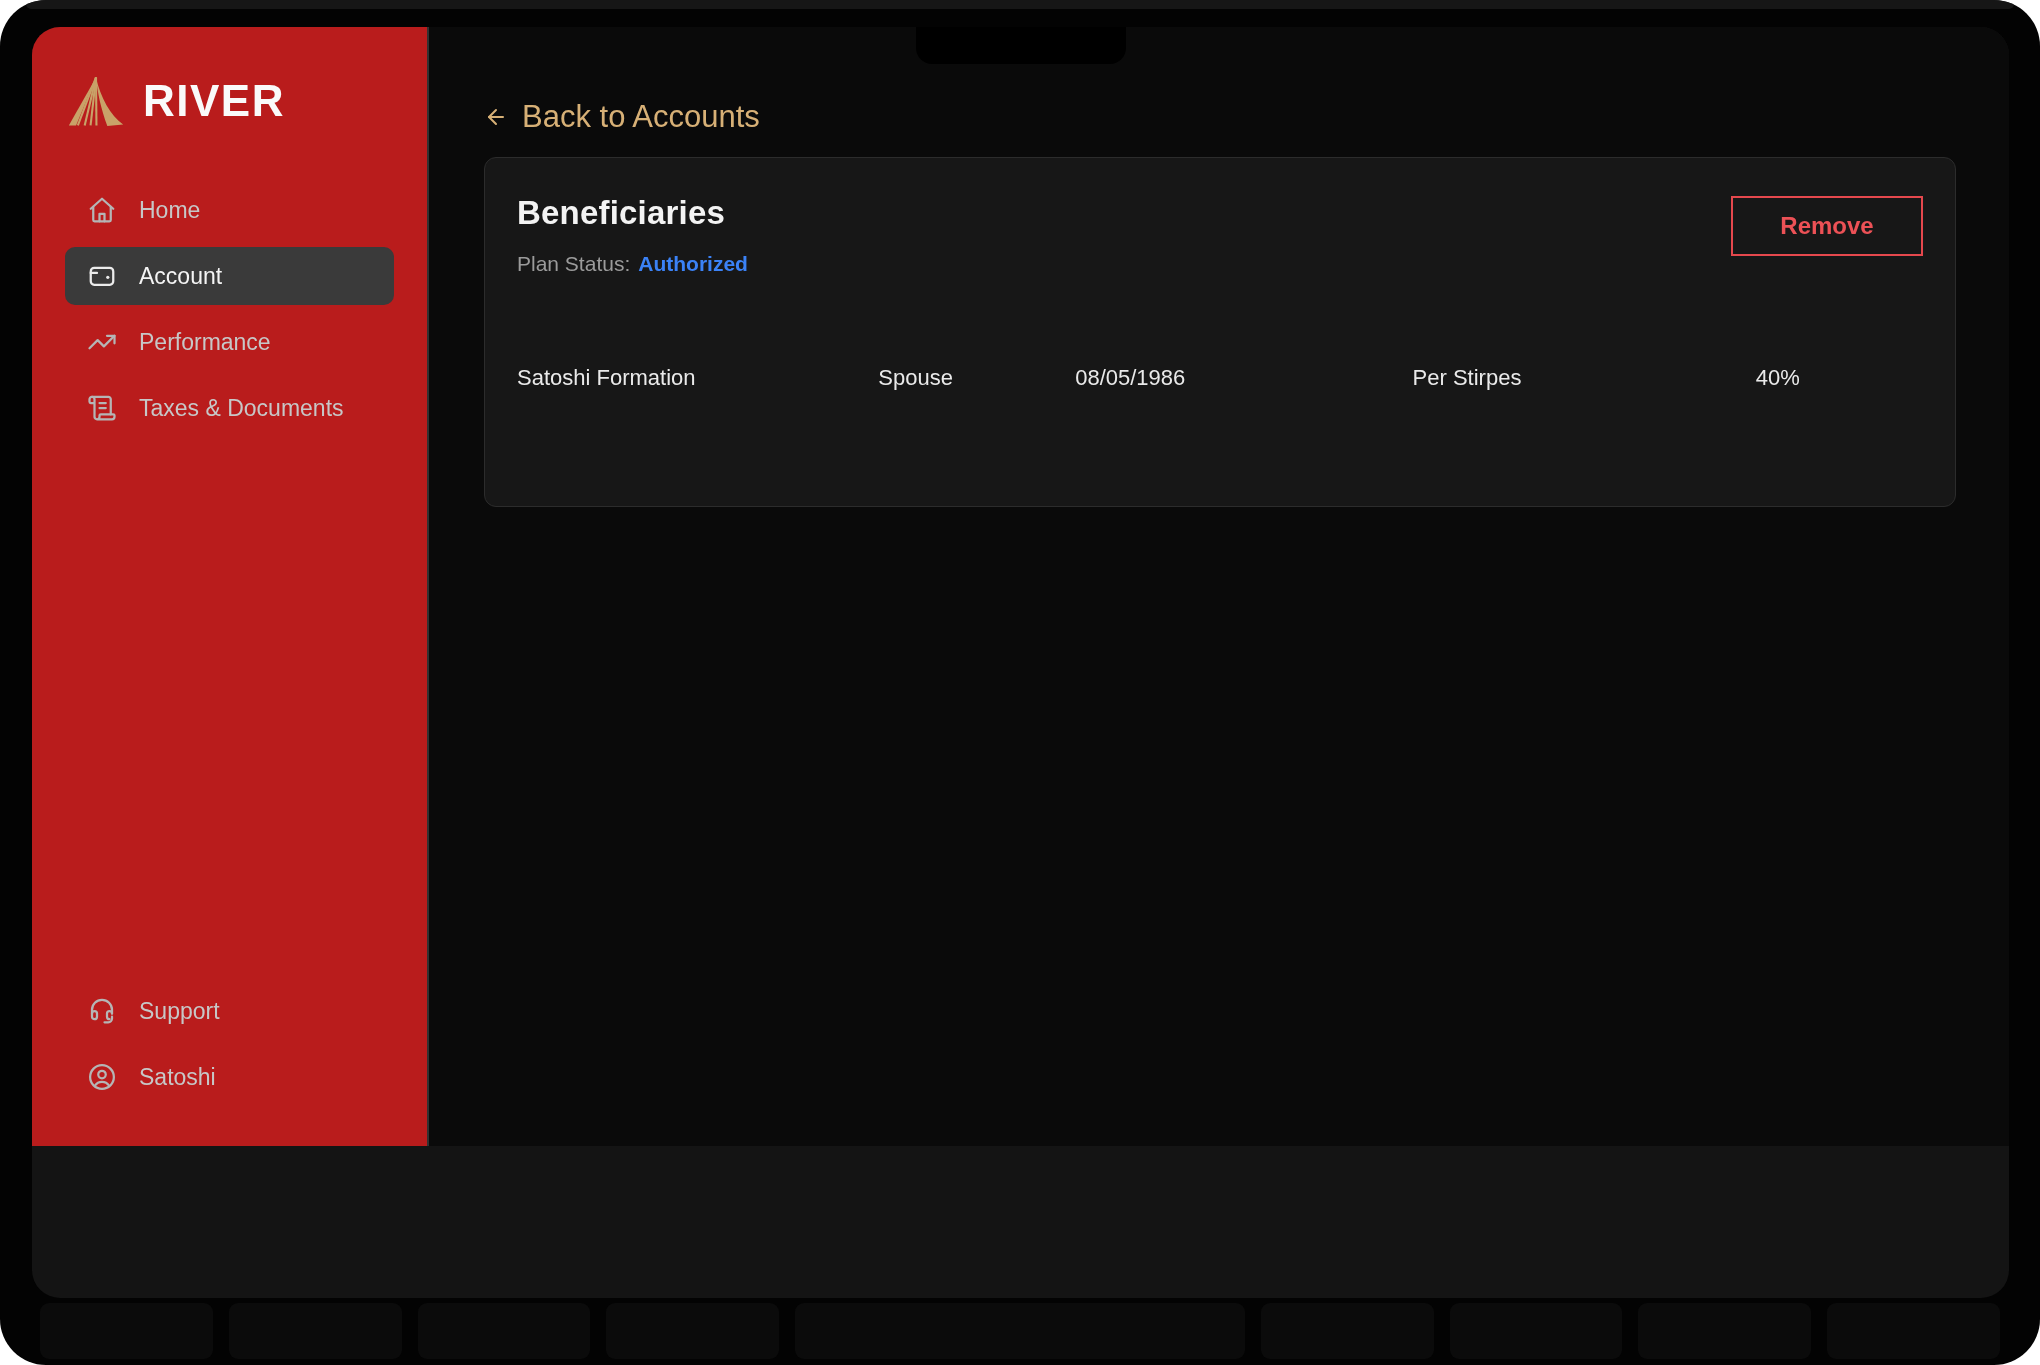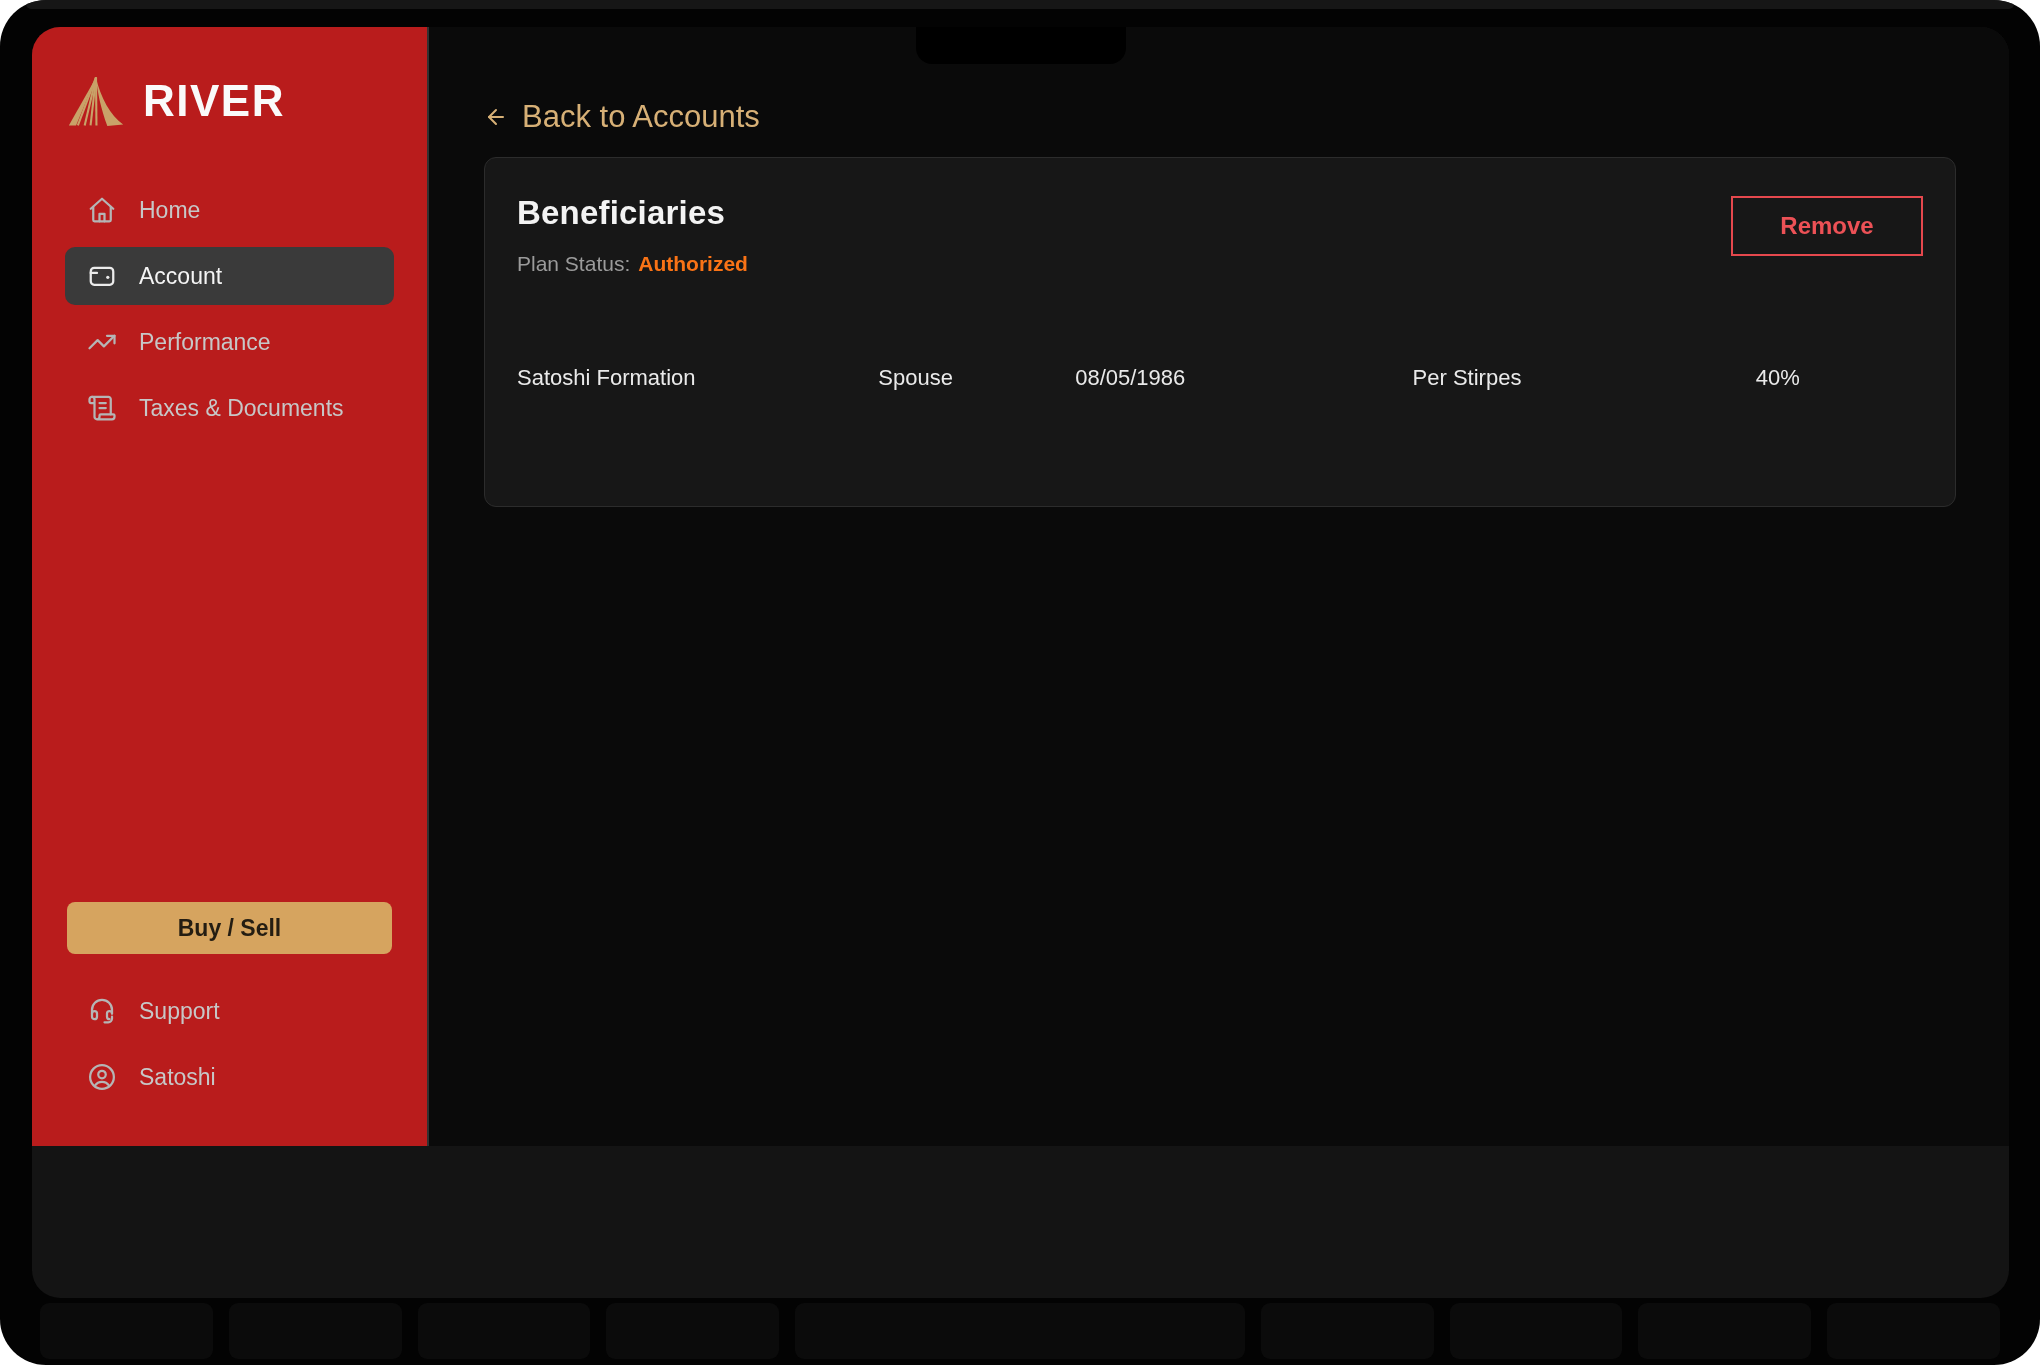--- a/index.html
+++ b/index.html
@@ -33,21 +33,21 @@
 
   
   .main{flex:1;background:#0a0a0a;box-sizing:border-box;padding:0 53px 0 55px;}
   .back-link{margin-top:72px;display:inline-flex;align-items:center;gap:14px;color:#d7b076;
     font-size:31px;cursor:pointer;}
   .card{margin-top:22px;background:#171717;border:1px solid #2c2c2c;border-radius:12px;
     height:350px;box-sizing:border-box;padding:0 32px;}
   .card-head{display:flex;justify-content:space-between;align-items:flex-start;padding-top:36px;}
   .card-title{margin:0;color:#f3f3f3;font-size:33px;font-weight:700;letter-spacing:.2px;}
   .plan-status{margin-top:20px;font-size:21px;color:#9b9b9b;}
-  .plan-status .status-value{color:#f97316;font-weight:700;margin-left:8px;}
+  .plan-status .status-value{color:#3b82f6;font-weight:700;margin-left:8px;}
   .remove-btn{width:192px;height:60px;background:transparent;border:2px solid #e5484d;
     border-radius:0;color:#ec5156;font-family:inherit;font-weight:700;font-size:24px;
     cursor:pointer;margin-top:2px;}
   .table{margin-top:55px;}
   .thead,.trow{display:grid;grid-template-columns:25.7% 14% 24% 24.4% 11.9%;align-items:center;}
   .thead{height:80px;border-top:1px solid #282828;border-bottom:1px solid #282828;
     color:#9b9b9b;font-size:22px;}
   .trow{height:93px;color:#eaeaea;font-size:22px;}
 
   
@@ -112,21 +112,20 @@
                 <path d="M15 8h-5"></path>
                 <path d="M19 17V5a2 2 0 0 0-2-2H4"></path>
               <path d="M8 21h12a2 2 0 0 0 2-2v-1a1 1 0 0 0-1-1H11a1 1 0 0 0-1 1v1a2 2 0 1 1-4 0V5a2 2 0 1 0-4 0v2a1 1 0 0 0 1 1h3"></path>
             </svg>
             <span>Taxes &amp; Documents</span>
           </div>
         </nav>
 
         <div class="spacer"></div>
 
-        <button class="buysell">Buy / Sell</button>
 
         <div class="footer-nav">
           <div class="nav-item">
             <svg width="30" height="30" viewBox="0 0 24 24" fill="none" stroke-width="1.8" stroke-linecap="round" stroke-linejoin="round">
               <path d="M4 14v-3a8 8 0 0 1 16 0v3"></path>
               <path d="M4 14a2 2 0 0 1 2-2h0a2 2 0 0 1 2 2v2.5a2 2 0 0 1-2 2h0a2 2 0 0 1-2-2Z"></path>
               <path d="M20 14a2 2 0 0 0-2-2h0a2 2 0 0 0-2 2v2.5a2 2 0 0 0 2 2h0"></path>
               <path d="M20 16.5v1.5a3 3 0 0 1-3 3h-3"></path>
             </svg>
             <span>Support</span>

